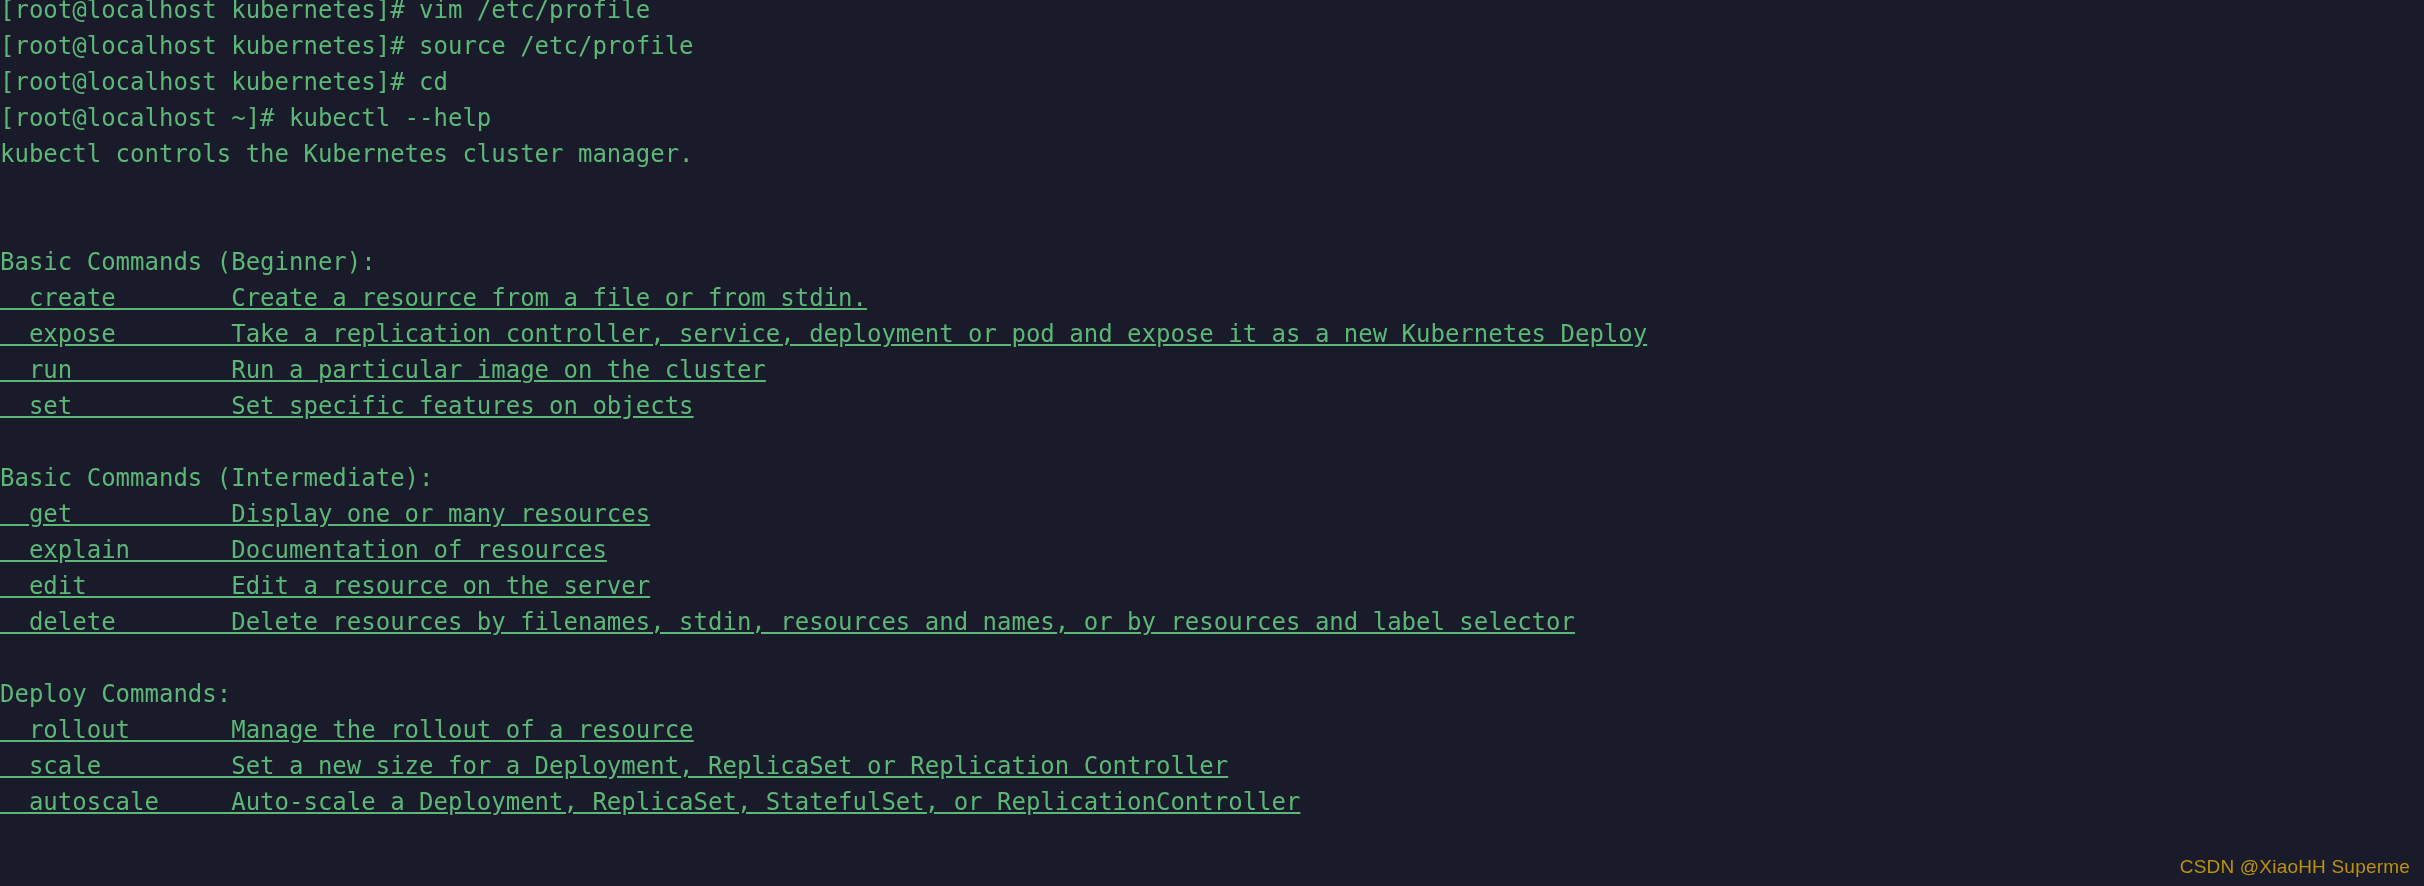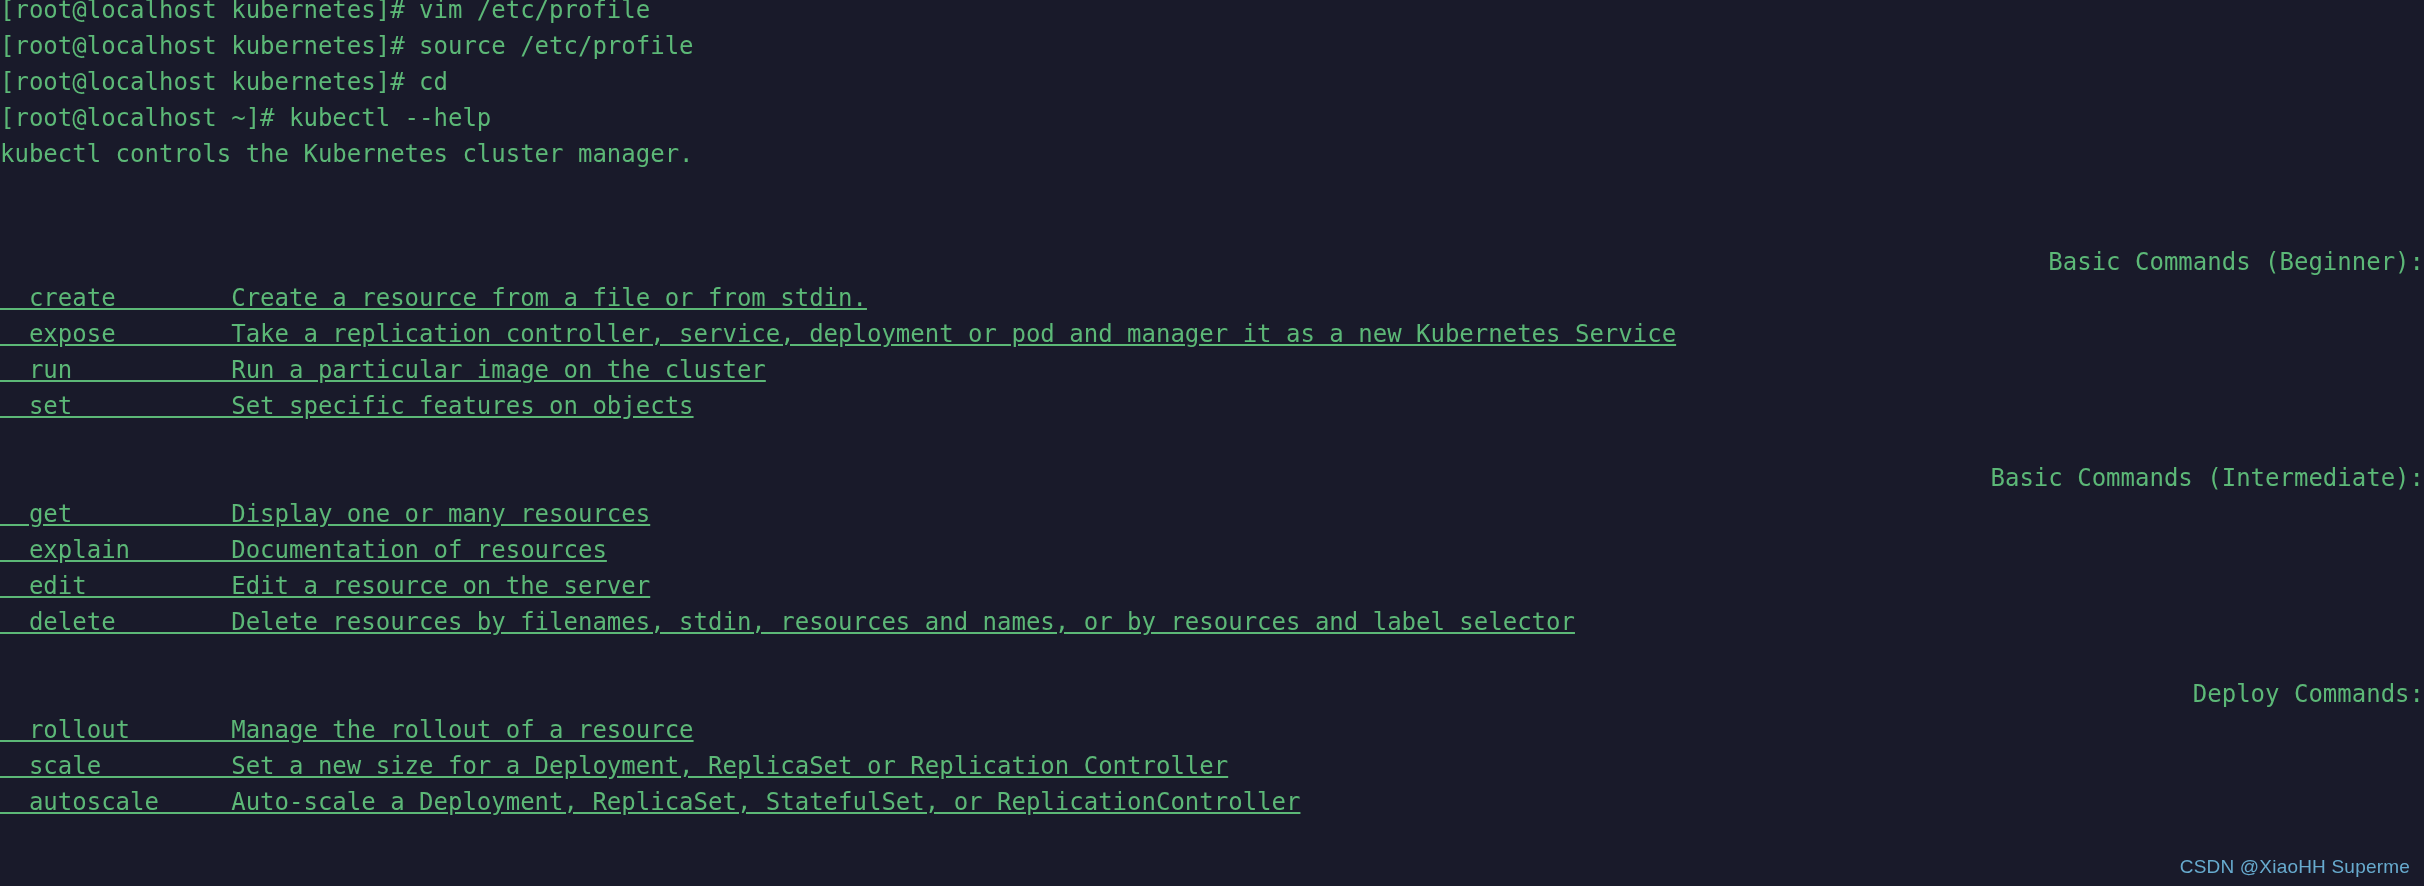--- a/index.html
+++ b/index.html
@@ -48,30 +48,29 @@
   .cmd-row {
     display: block;
     white-space: pre;
     height: 36px;
     text-decoration: underline;
   }
   .section-head {
     display: block;
     white-space: pre;
     height: 36px;
-    text-align: right;
   }
   #watermark {
     position: absolute;
     right: 14px;
     bottom: 8px;
     font-family: "Liberation Sans", sans-serif;
     font-size: 19px;
     line-height: 22px;
-    color: #7dd3fc;
+    color: #eab308;
     opacity: 0.78;
     white-space: pre;
     letter-spacing: 0.2px;
   }
 </style>
 </head>
 <body>
 
 <div id="terminal">
   <div id="scroll-region">
@@ -79,21 +78,21 @@
     <div class="line">[root@localhost kubernetes]# vim /etc/profile</div>
     <div class="line">[root@localhost kubernetes]# source /etc/profile</div>
     <div class="line">[root@localhost kubernetes]# cd</div>
     <div class="line">[root@localhost ~]# kubectl --help</div>
     <div class="line">kubectl controls the Kubernetes cluster manager.</div>
     <div class="line blank"></div>
     <div class="line blank"></div>
 
     <div class="section-head">Basic Commands (Beginner):</div>
     <div class="cmd-row">  create        Create a resource from a file or from stdin.</div>
-    <div class="cmd-row">  expose        Take a replication controller, service, deployment or pod and manager it as a new Kubernetes Service</div>
+    <div class="cmd-row">  expose        Take a replication controller, service, deployment or pod and expose it as a new Kubernetes Deploy</div>
     <div class="cmd-row">  run           Run a particular image on the cluster</div>
     <div class="cmd-row">  set           Set specific features on objects</div>
     <div class="line blank"></div>
 
     <div class="section-head">Basic Commands (Intermediate):</div>
     <div class="cmd-row">  get           Display one or many resources</div>
     <div class="cmd-row">  explain       Documentation of resources</div>
     <div class="cmd-row">  edit          Edit a resource on the server</div>
     <div class="cmd-row">  delete        Delete resources by filenames, stdin, resources and names, or by resources and label selector</div>
     <div class="line blank"></div>

